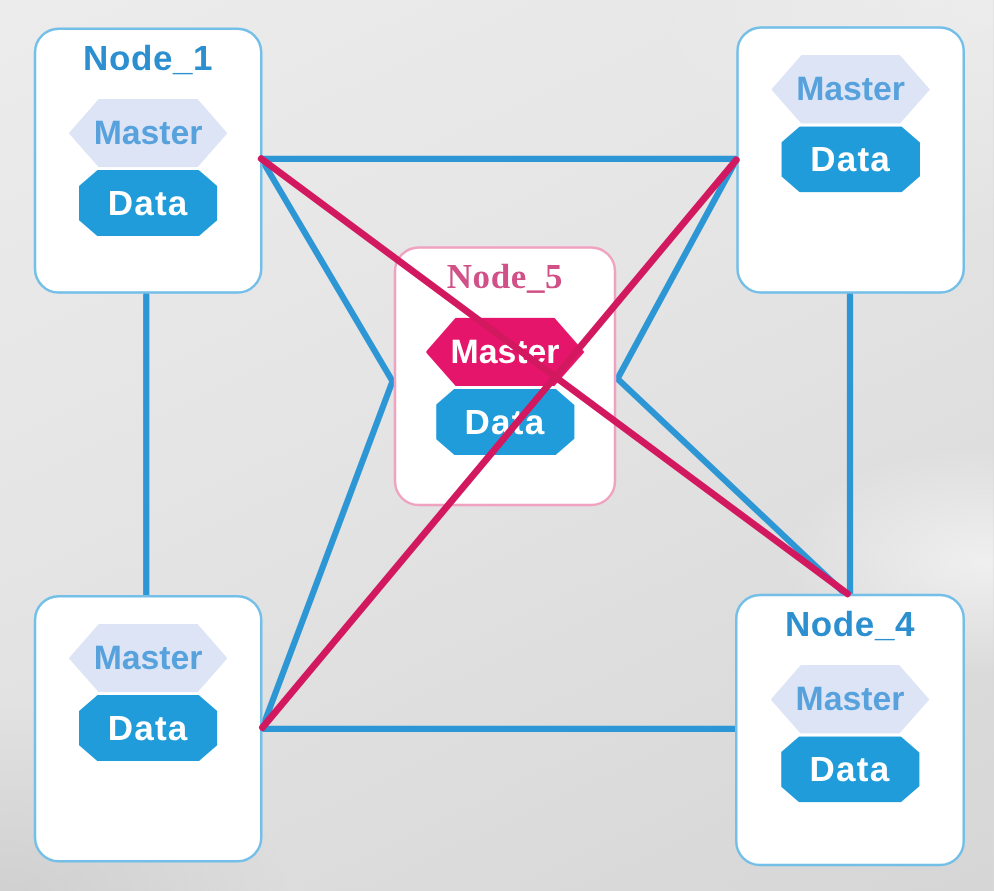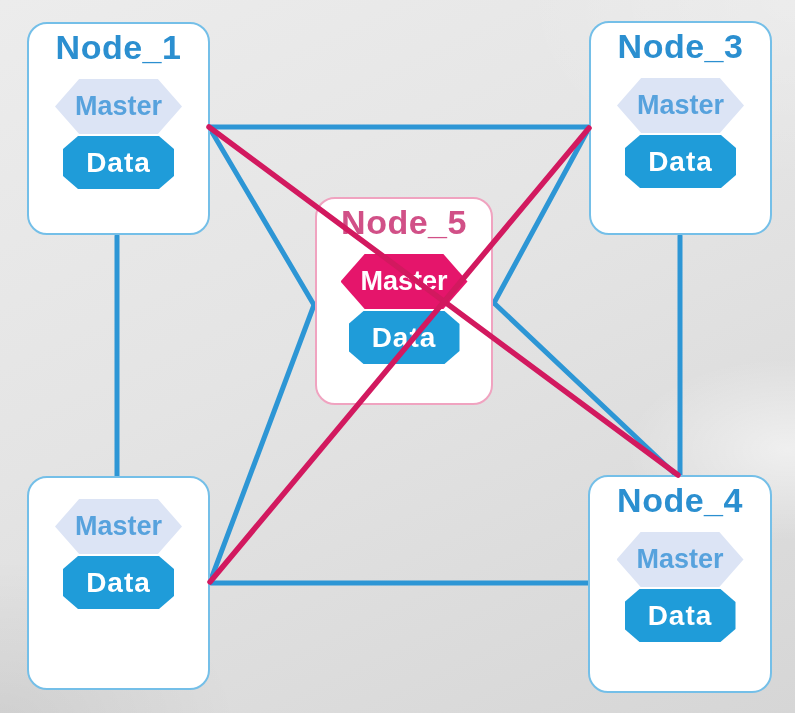--- a/index.html
+++ b/index.html
@@ -31,21 +31,21 @@
     box-sizing: border-box;
     background: #ffffff;
     border: 2px solid var(--card_border_blue, #74BFE8);
     border-radius: 20px;
     display: flex;
     flex-direction: column;
     align-items: center;
     padding-top: 6px;
   }
   .node-title {
-    font-size: 34px;
+    font-size: 28px;
     font-weight: 600;
     letter-spacing: 0.5px;
     line-height: 34px;
     color: var(--title_blue, #2B8FD0);
   }
   .badge {
     display: flex;
     align-items: center;
     justify-content: center;
   }
@@ -73,21 +73,21 @@
   }
   .pos-node1 { left: 27px;  top: 22px;  }
   .pos-node2 { left: 27px;  top: 476px; height: 214px; }
   .pos-node3 { left: 589px; top: 21px;  height: 214px; }
   .pos-node4 { left: 588px; top: 475px; width: 184px; height: 218px; }
   .pos-node5 {
     left: 315px; top: 197px;
     width: 178px; height: 208px;
     border-color: var(--card_border_pink, #F0A3C0);
   }
-  .pos-node5 .node-title { color: var(--title_pink, #D15087); }
+  .pos-node5 .node-title { color: var(--title_pink, #D15087); font-family: Liberation Serif, serif; }
   .pos-node5 .badge.master {
     background: var(--master_active_fill, #E5156B);
     color: var(--master_active_text, #FFFFFF);
   }
 </style>
 </head>
 <body>
 
 <div class="stage">
 
@@ -107,21 +107,20 @@
     <div class="badge master">Master</div>
     <div class="badge data">Data</div>
   </div>
 
   <div class="node-card pos-node2">
     <div class="badge master">Master</div>
     <div class="badge data">Data</div>
   </div>
 
   <div class="node-card pos-node3">
-    <div class="node-title">Node_3</div>
     <div class="badge master">Master</div>
     <div class="badge data">Data</div>
   </div>
 
   <div class="node-card pos-node4">
     <div class="node-title">Node_4</div>
     <div class="badge master">Master</div>
     <div class="badge data">Data</div>
   </div>
 

